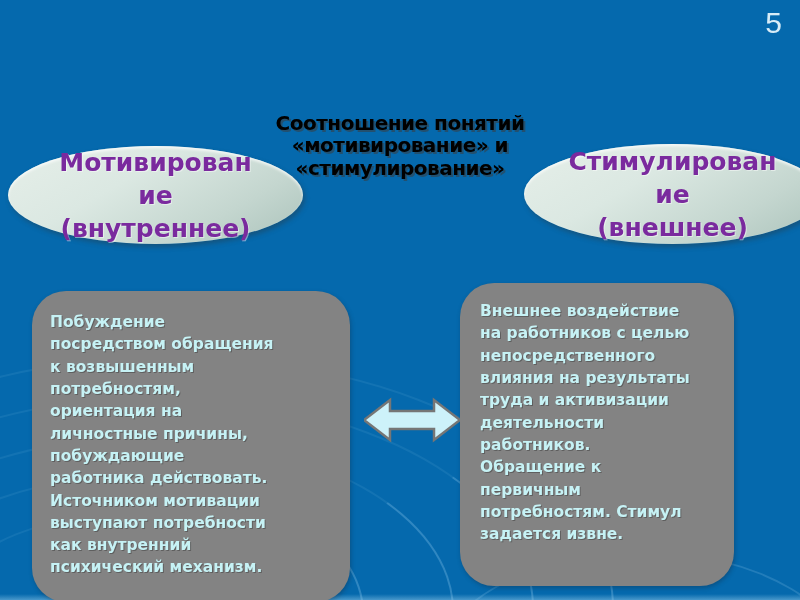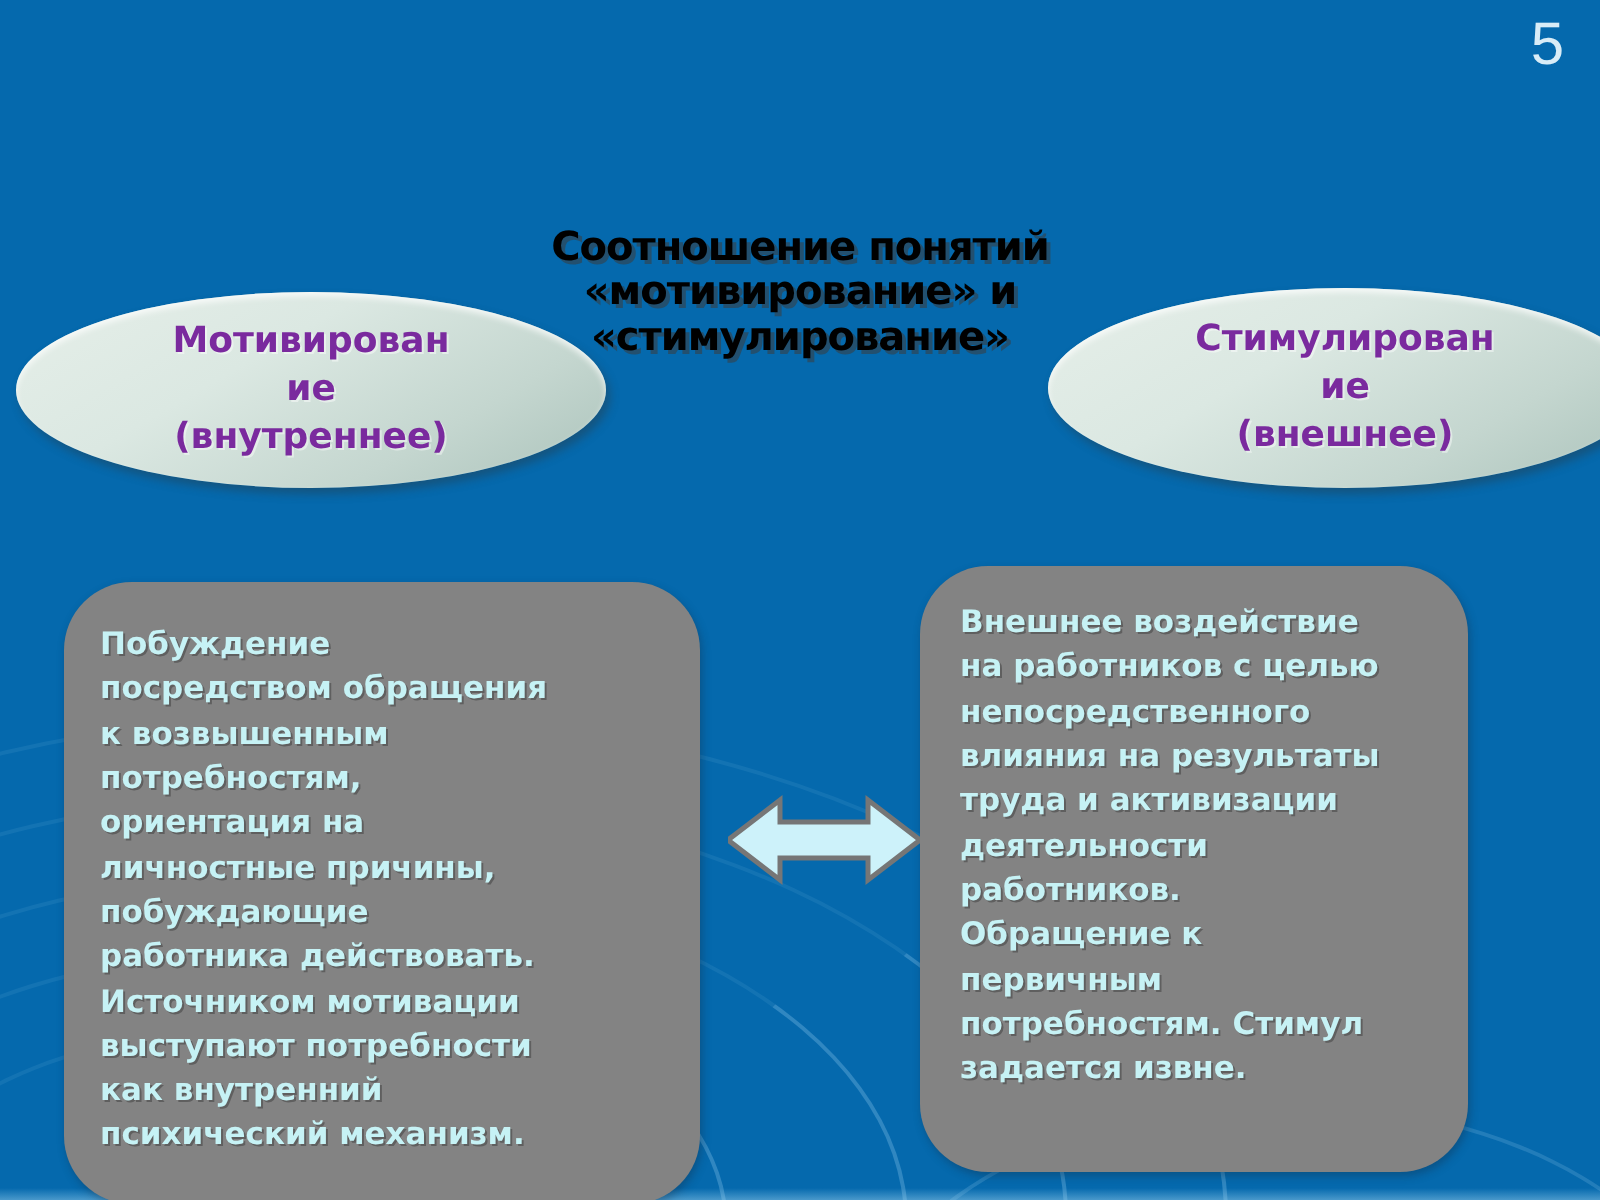--- a/index.html
+++ b/index.html
@@ -85,21 +85,21 @@
                 inset 0 2px 3px rgba(255,255,255,0.75);
     display: flex;
     align-items: center;
     justify-content: center;
     text-align: center;
   }
   .oval-label {
     color: #7a2a9e;
     font-family: "DejaVu Sans", sans-serif;
     font-weight: bold;
-    font-size: 18px;
+    font-size: 25px;
     line-height: 1.32;
     text-shadow: 1px 1px 0 rgba(255,255,255,0.45);
     white-space: pre-line;
     padding: 0 14px;
   }
   .oval-left  { left: 8px;   top: 146px; width: 295px; height: 98px; }
   .oval-right { left: 524px; top: 144px; width: 297px; height: 100px; }
 
   
   .box {

